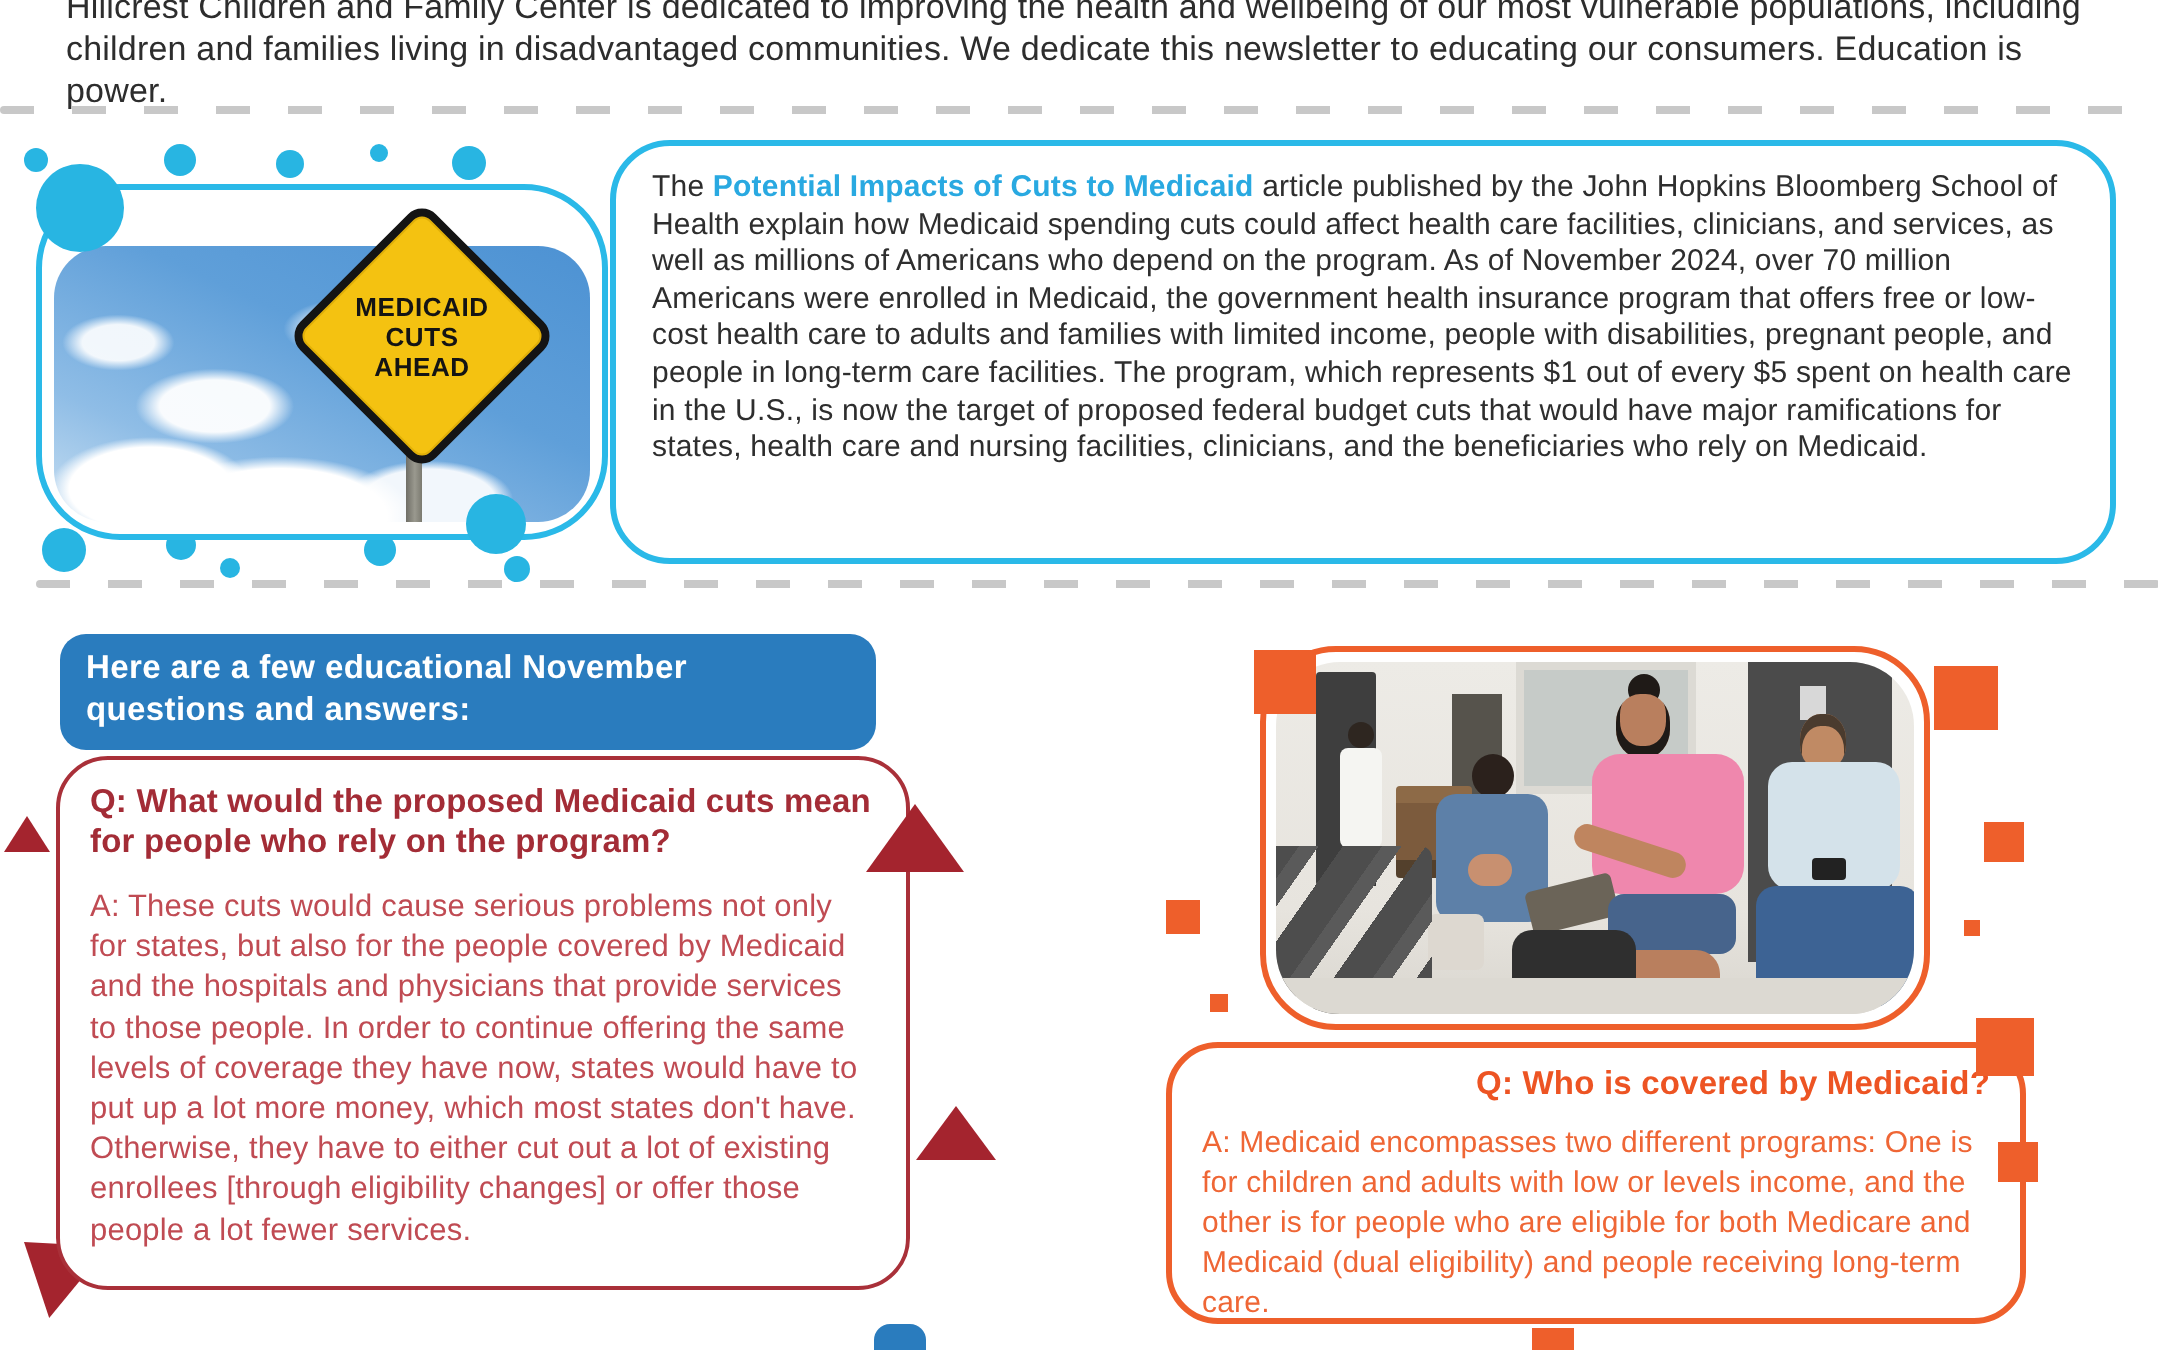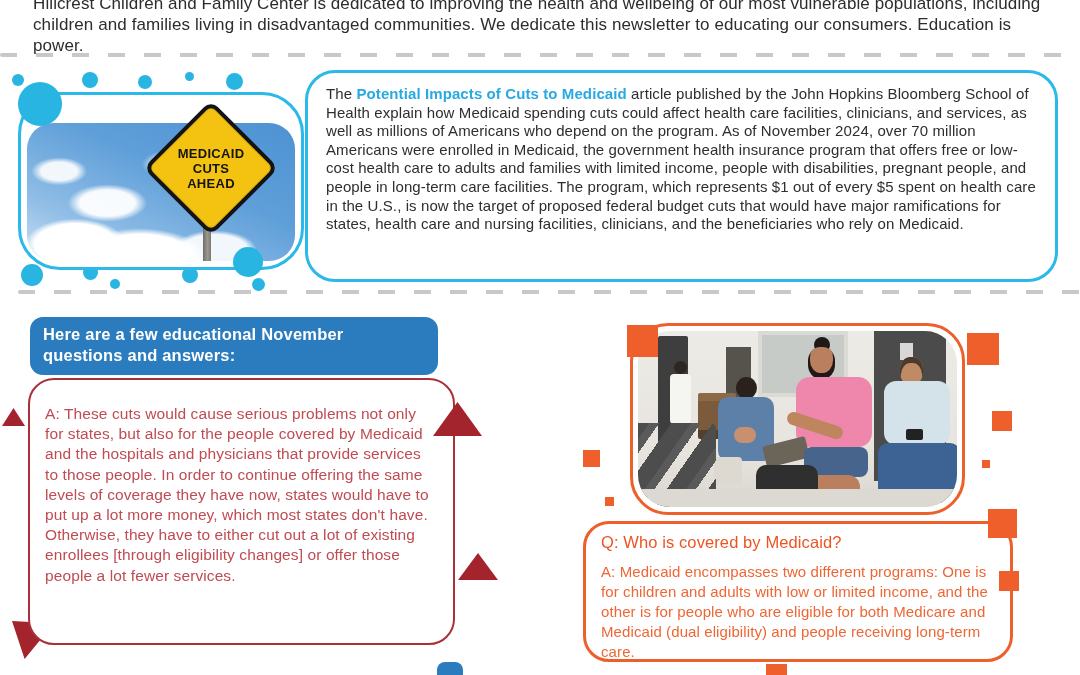--- a/index.html
+++ b/index.html
@@ -111,21 +111,21 @@
 
   
   .sq{position:absolute;background:#ee5f2b;}
 
   
   .orange-box{
     left:583px;top:521px;width:430px;height:141px;box-sizing:border-box;
     border:3px solid #ee5f2b;border-radius:26px;background:#fff;
     padding:8px 15px;z-index:2;
   }
-  .orange-q{color:#ed5423;font-weight:normal;font-size:16.5px;line-height:21px;letter-spacing:.1px;}
+  .orange-q{color:#ed5423;font-weight:bold;font-size:16.5px;line-height:21px;letter-spacing:.1px;text-align:right;}
   .orange-a{margin-top:9px;color:#ef6635;font-size:15px;line-height:20px;letter-spacing:.1px;}
 
   
   .blue-peek{
     left:437px;top:662px;width:26px;height:22px;background:#2a7cbe;
     border-radius:8px 8px 0 0;
   }
 </style>
 </head>
 <body>
@@ -164,20 +164,21 @@
 <div class="abs article-box">
   <span>The </span><span class="article-link">Potential Impacts of Cuts to Medicaid</span><span> article published by the John Hopkins Bloomberg School of Health explain how Medicaid spending cuts could affect health care facilities, clinicians, and services, as well as millions of Americans who depend on the program. As of November 2024, over 70 million Americans were enrolled in Medicaid, the government health insurance program that offers free or low-cost health care to adults and families with limited income, people with disabilities, pregnant people, and people in long-term care facilities. The program, which represents $1 out of every $5 spent on health care in the U.S., is now the target of proposed federal budget cuts that would have major ramifications for states, health care and nursing facilities, clinicians, and the beneficiaries who rely on Medicaid.</span>
 </div>
 
 <div class="abs dash dash2"></div>
 
 <div class="abs qa-header">Here are a few educational November questions and answers:</div>
 
 <div class="abs red-tail"></div>
 <div class="abs red-box">
+  <div class="red-q">Q: What would the proposed Medicaid cuts mean for people who rely on the program?</div>
   <div class="red-a">A: These cuts would cause serious problems not only for states, but also for the people covered by Medicaid and the hospitals and physicians that provide services to those people. In order to continue offering the same levels of coverage they have now, states would have to put up a lot more money, which most states don't have. Otherwise, they have to either cut out a lot of existing enrollees [through eligibility changes] or offer those people a lot fewer services.</div>
 </div>
 <div class="tri tri-left"></div>
 <div class="tri tri-big"></div>
 <div class="tri tri-mid"></div>
 
 <div class="abs img-card">
   <div class="waiting-photo">
     <div class="wp" style="left:20px;top:5px;width:30px;height:107px;background:#3e3e3e;border-radius:2px;"></div>
     <div class="wp" style="left:88px;top:16px;width:25px;height:74px;background:#56534c;"></div>
@@ -218,16 +219,16 @@
   <div class="sq" style="left:967px;top:333px;width:32px;height:32px;"></div>
   <div class="sq" style="left:992px;top:411px;width:20px;height:20px;"></div>
   <div class="sq" style="left:982px;top:460px;width:8px;height:8px;"></div>
   <div class="sq" style="left:988px;top:509px;width:29px;height:29px;z-index:3;"></div>
   <div class="sq" style="left:999px;top:571px;width:20px;height:20px;z-index:3;"></div>
   <div class="sq" style="left:766px;top:664px;width:21px;height:21px;z-index:3;"></div>
 </div>
 
 <div class="abs orange-box">
   <div class="orange-q">Q: Who is covered by Medicaid?</div>
-  <div class="orange-a">A: Medicaid encompasses two different programs: One is for children and adults with low or limited income, and the other is for people who are eligible for both Medicare and Medicaid (dual eligibility) and people receiving long-term care.</div>
+  <div class="orange-a">A: Medicaid encompasses two different programs: One is for children and adults with low or levels income, and the other is for people who are eligible for both Medicare and Medicaid (dual eligibility) and people receiving long-term care.</div>
 </div>
 
 <div class="abs blue-peek"></div>
 
 </body></html>

